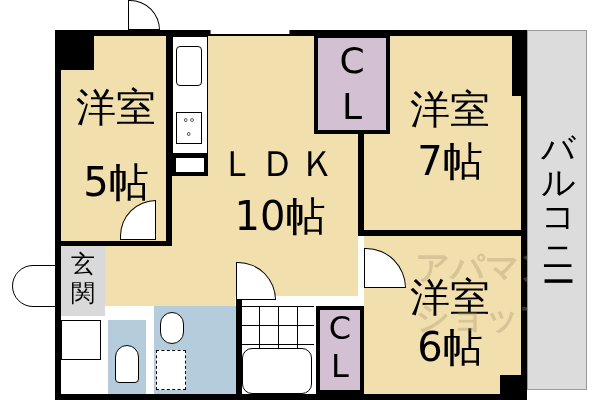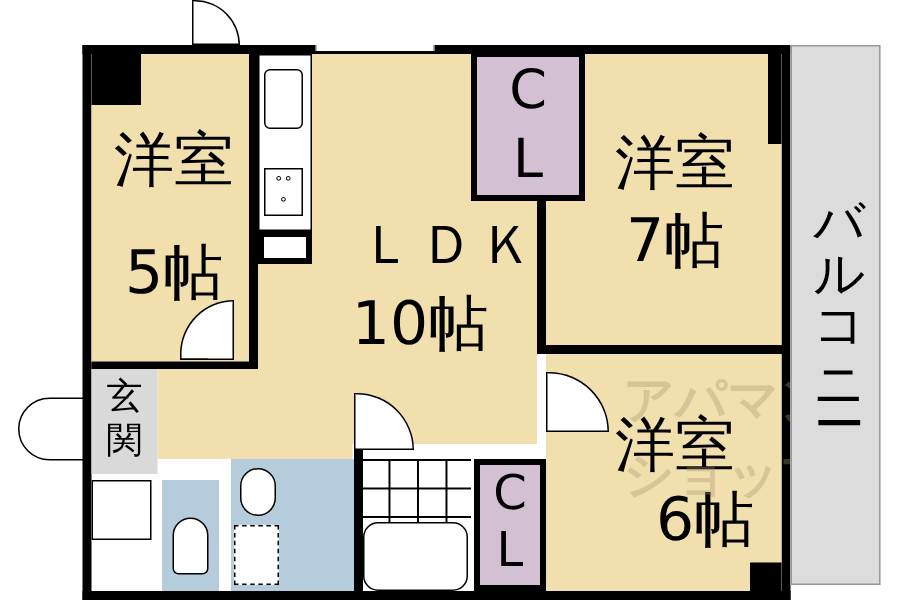--- a/index.html
+++ b/index.html
@@ -36,41 +36,41 @@
 <div class="label big" style="left:66px;top:138px;width:100px;margin-top:23px;">5帖</div>
 
 <div class="abs wall" style="left:166px;top:36px;width:6px;height:210px;"></div>
 <div class="abs" style="left:172px;top:36px;width:36px;height:118px;background:#fff;border:1px solid #000;"></div>
 <div class="abs" style="left:176px;top:46px;width:26px;height:40px;border:1px solid #000;border-radius:4px;background:#fff;"></div>
 <div class="abs" style="left:176px;top:112px;width:26px;height:32px;border:1px solid #000;background:#fff;font-size:10px;text-align:center;line-height:14px;">∘∘<br>∘</div>
 <div class="abs xbox" style="left:172px;top:154px;width:36px;height:22px;border:4px solid #000;"></div>
 
 <div class="abs room" style="left:208px;top:36px;width:150px;height:260px;"></div>
 <div class="abs room" style="left:172px;top:176px;width:36px;height:82px;"></div>
-<div class="label mid" style="left:200px;top:145px;width:160px;letter-spacing:4px;text-align:right;">ＬＤＫ</div>
+<div class="label mid" style="left:200px;top:145px;width:160px;letter-spacing:4px;">ＬＤＫ</div>
 <div class="label big" style="left:200px;top:195px;width:160px;">10帖</div>
 <div class="abs win" style="left:210px;top:30px;width:80px;height:4px;"></div>
 
 <div class="abs cl" style="left:314px;top:34px;width:76px;height:100px;"></div>
 <div class="label mid" style="left:318px;top:42px;width:68px;">C</div>
 <div class="label mid" style="left:318px;top:88px;width:68px;">L</div>
 
 <div class="abs wall" style="left:358px;top:134px;width:6px;height:100px;"></div>
 
 <div class="abs room" style="left:390px;top:36px;width:131px;height:194px;"></div>
 <div class="abs room" style="left:364px;top:134px;width:26px;height:96px;"></div>
 <div class="abs wall" style="left:512px;top:36px;width:9px;height:60px;"></div>
 <div class="label big" style="left:395px;top:88px;width:110px;">洋室</div>
 <div class="label big" style="left:395px;top:140px;width:110px;">7帖</div>
 <div class="abs wall" style="left:358px;top:230px;width:166px;height:6px;"></div>
 
 <div class="abs room" style="left:364px;top:236px;width:157px;height:158px;"></div>
 <div class="abs door" style="left:364px;top:248px;width:42px;height:40px;border-radius:0 40px 0 0;"></div>
 <div class="label big" style="left:400px;top:276px;width:100px;">洋室</div>
-<div class="label big" style="left:420px;top:326px;width:100px;">6帖</div>
+<div class="label big" style="left:400px;top:326px;width:100px;">6帖</div>
 <div class="abs wall" style="left:500px;top:375px;width:21px;height:20px;"></div>
 
 <div class="label wm" style="left:400px;top:250px;width:170px;font-size:34px;">アパマン</div>
 <div class="label wm" style="left:400px;top:300px;width:170px;font-size:34px;">ショップ</div>
 
 <div class="abs bal" style="left:527px;top:30px;width:60px;height:360px;"></div>
 <div class="label" style="left:540px;top:110px;width:36px;font-size:34px;writing-mode:vertical-rl;">バルコニー</div>
 
 <div class="abs room" style="left:105px;top:246px;width:130px;height:60px;"></div>
 <div class="abs wall" style="left:61px;top:241px;width:110px;height:5px;"></div>

